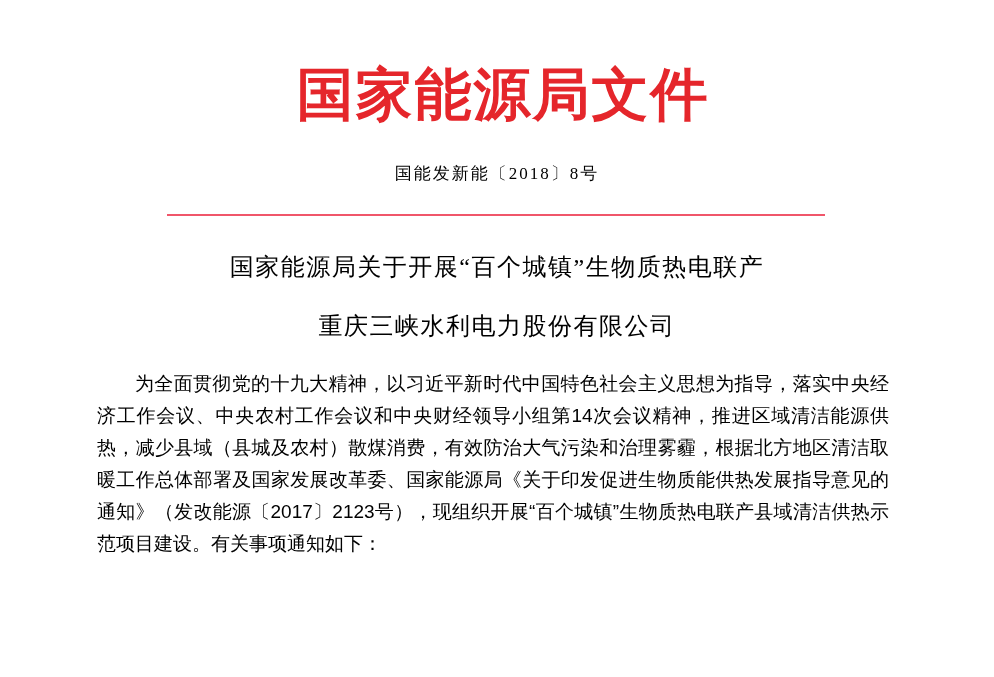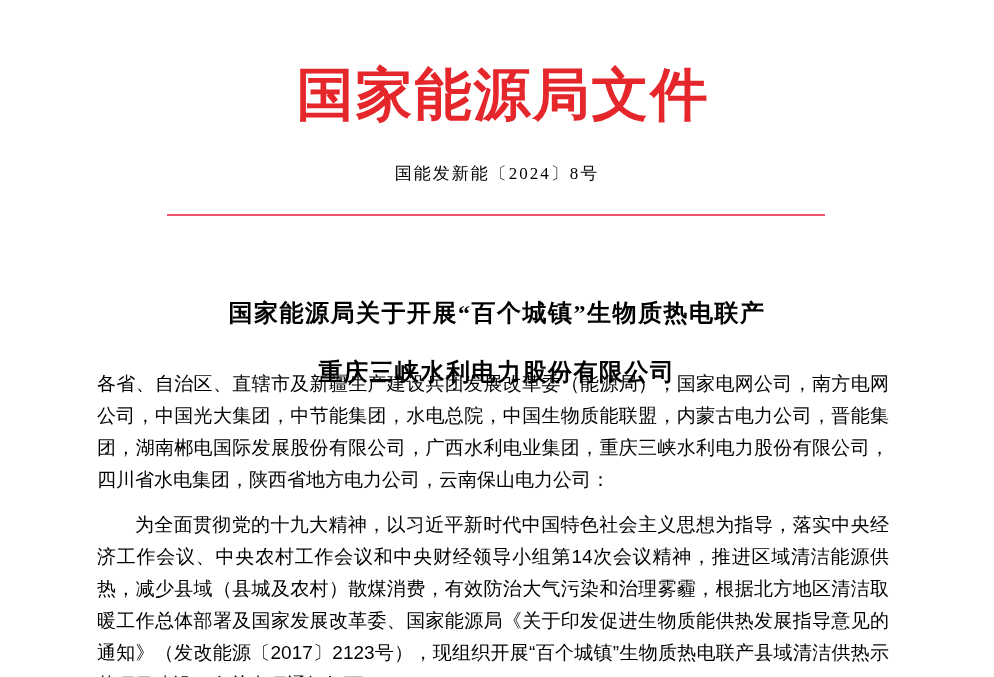--- a/index.html
+++ b/index.html
@@ -56,26 +56,25 @@
     height: 2px;
     background: var(--rule-red);
   }
 
   .subject-line {
     position: absolute;
     left: 0;
     width: 100%;
     text-align: center;
     font-family: "Liberation Serif", "DejaVu Serif", serif;
-    font-weight: bold;
+    font-weight: normal;
     font-size: 24px;
     line-height: 28px;
     letter-spacing: 1.5px;
     color: var(--ink);
-    margin-top: 46px;
   }
   .subject-line-1 { top: 253px; }
   .subject-line-2 { top: 312px; }
 
   .doc-body {
     position: absolute;
     top: 368px;
     left: 97px;
     width: 792px;
     font-family: "Liberation Sans", "DejaVu Sans", sans-serif;
@@ -89,26 +88,25 @@
   .para-recipients { margin-bottom: 13px; }
   .para-main { text-indent: 2em; }
 </style>
 </head>
 <body>
 
 <div class="page">
 
   <div class="doc-title">国家能源局文件</div>
 
-  <div class="doc-number">国能发新能〔2024〕8号</div>
+  <div class="doc-number">国能发新能〔2018〕8号</div>
 
   <div class="red-rule"></div>
 
   <div class="subject-line subject-line-1">国家能源局关于开展“百个城镇”生物质热电联产</div>
 
   <div class="subject-line subject-line-2">重庆三峡水利电力股份有限公司</div>
 
   <div class="doc-body">
-    <p class="para-recipients">各省、自治区、直辖市及新疆生产建设兵团发展改革委（能源局），国家电网公司，南方电网公司，中国光大集团，中节能集团，水电总院，中国生物质能联盟，内蒙古电力公司，晋能集团，湖南郴电国际发展股份有限公司，广西水利电业集团，重庆三峡水利电力股份有限公司，四川省水电集团，陕西省地方电力公司，云南保山电力公司：</p>
     <p class="para-main">为全面贯彻党的十九大精神，以习近平新时代中国特色社会主义思想为指导，落实中央经济工作会议、中央农村工作会议和中央财经领导小组第14次会议精神，推进区域清洁能源供热，减少县域（县城及农村）散煤消费，有效防治大气污染和治理雾霾，根据北方地区清洁取暖工作总体部署及国家发展改革委、国家能源局《关于印发促进生物质能供热发展指导意见的通知》（发改能源〔2017〕2123号），现组织开展“百个城镇”生物质热电联产县域清洁供热示范项目建设。有关事项通知如下：</p>
   </div>
 
 </div>
 
 </body></html>

